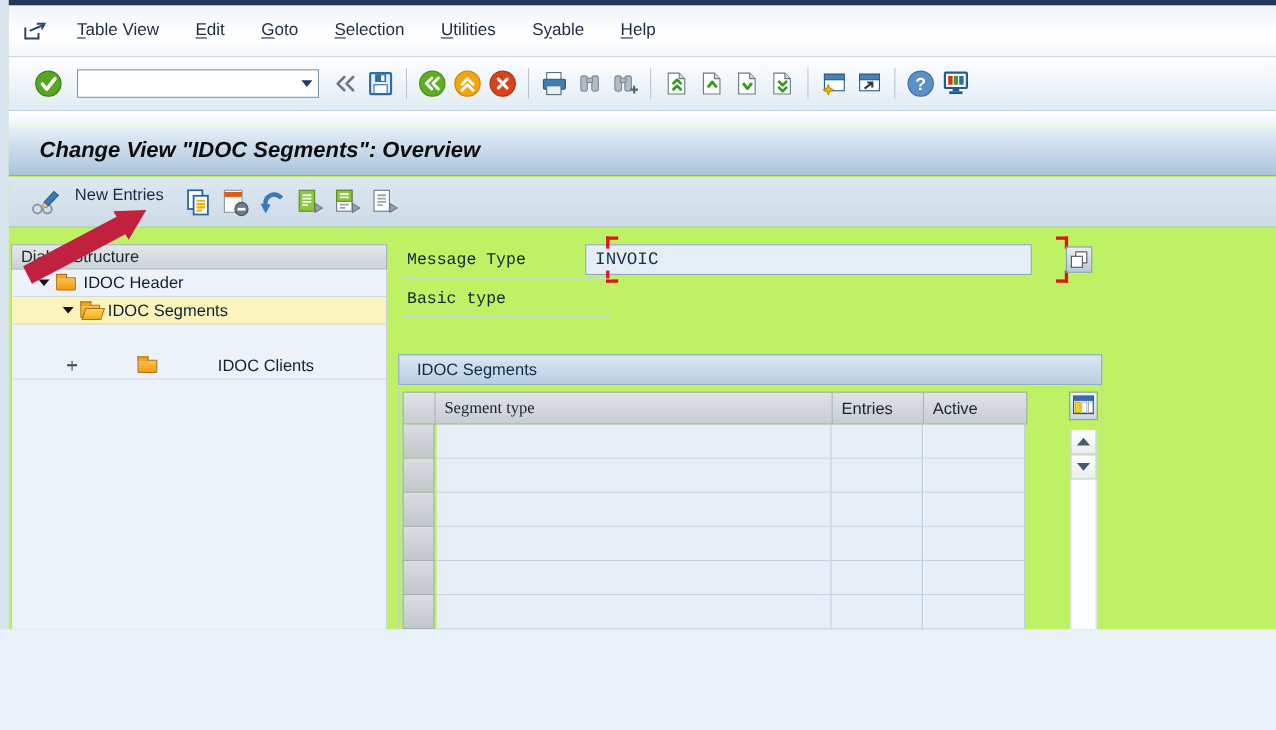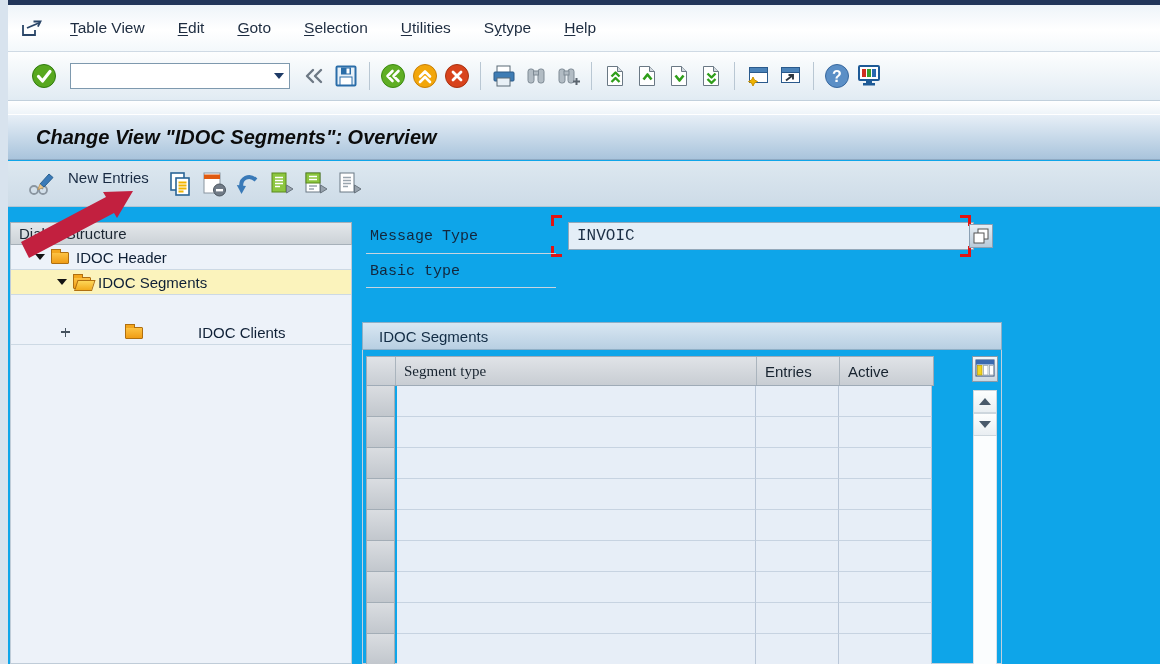--- a/index.html
+++ b/index.html
@@ -1,18 +1,18 @@
 <!DOCTYPE html>
 <html><head>
 <meta charset="utf-8">
 <style>
   * { margin:0; padding:0; box-sizing:border-box; }
   html,body { width:1160px; height:664px; }
   body { font-family:"Liberation Sans", sans-serif; background:#e9f0f8; }
-  .screen { position:relative; width:1160px; height:664px; overflow:hidden; background:#0ea5e9; }
+  .screen { position:relative; width:1160px; height:572px; overflow:hidden; background:#bef264; }
   .abs { position:absolute; }
 
   
   .gutter { left:0; top:0; width:8px; height:664px; background:#d8e3ee; }
   .topstrip { left:8px; top:0; right:0; height:5px; background:#22365a; }
   .menubar { left:8px; top:5px; right:0; height:47px;
              background:linear-gradient(#eef4f9,#ffffff 55%,#f3f8fb);
              border-bottom:1px solid #cfdae4; display:flex; align-items:center; }
   .menuexit { margin-left:12px; width:30px; display:flex; align-items:center; }
   .menubar nav { display:flex; gap:33px; margin-left:20px; }
@@ -133,21 +133,21 @@
           <path d="M7 10 L20 4.5" stroke="#2a4668" stroke-width="1.8"></path>
           <path d="M13.5 3.5 h7 l-2.6 5.2" fill="none" stroke="#2a4668" stroke-width="1.8"></path>
         </svg>
     </span>
     <nav>
       <span class="mitem"><span></span><span class="mn">T</span><span>able View</span></span>
       <span class="mitem"><span></span><span class="mn">E</span><span>dit</span></span>
       <span class="mitem"><span></span><span class="mn">G</span><span>oto</span></span>
       <span class="mitem"><span></span><span class="mn">S</span><span>election</span></span>
       <span class="mitem"><span></span><span class="mn">U</span><span>tilities</span></span>
-      <span class="mitem"><span>S</span><span class="mn">y</span><span>type</span></span>
+      <span class="mitem"><span>S</span><span class="mn">y</span><span>able</span></span>
       <span class="mitem"><span></span><span class="mn">H</span><span>elp</span></span>
     </nav>
   </div>
 
   <div class="abs toolbar">
     <span class="tbi">
       <svg width="26" height="26">
           <circle cx="13" cy="13" r="11.5" fill="#58a81f" stroke="#2f7a0e"></circle>
           <path d="M7.5 13.5 l4 4.5 l7.5 -9.5" stroke="#fff" stroke-width="3.2" fill="none" stroke-linecap="round" stroke-linejoin="round"></path>
         </svg>
@@ -362,21 +362,21 @@
     <span class="folder open"></span>
     <span>IDOC Segments</span>
   </div>
   <div class="trow" style="top:320px;padding-left:50px;gap:48px;">
     <span class="plusb"></span>
     <span class="folder"></span>
     <span>IDOC Clients</span>
   </div>
 
   <div class="abs flabel" style="left:370px;top:228px;">Message Type</div>
-  <div class="abs field" style="left:568px;top:222px;width:406px;height:28px;">
+  <div class="abs field" style="left:532px;top:222px;width:406px;height:28px;">
     <span>INVOIC</span>
   </div>
   <div class="abs fb tl" style="left:551px;top:215px;"></div>
   <div class="abs fb tr" style="left:960px;top:215px;"></div>
   <div class="abs fb bl" style="left:551px;top:246px;"></div>
   <div class="abs fb br" style="left:960px;top:246px;"></div>
   <div class="abs mcbtn" style="left:969px;top:224px;">
     <svg width="18" height="18">
         <rect x="6" y="2" width="10" height="10" fill="#fff" stroke="#555"></rect>
         <rect x="2" y="6" width="10" height="10" fill="#fff" stroke="#555"></rect>

